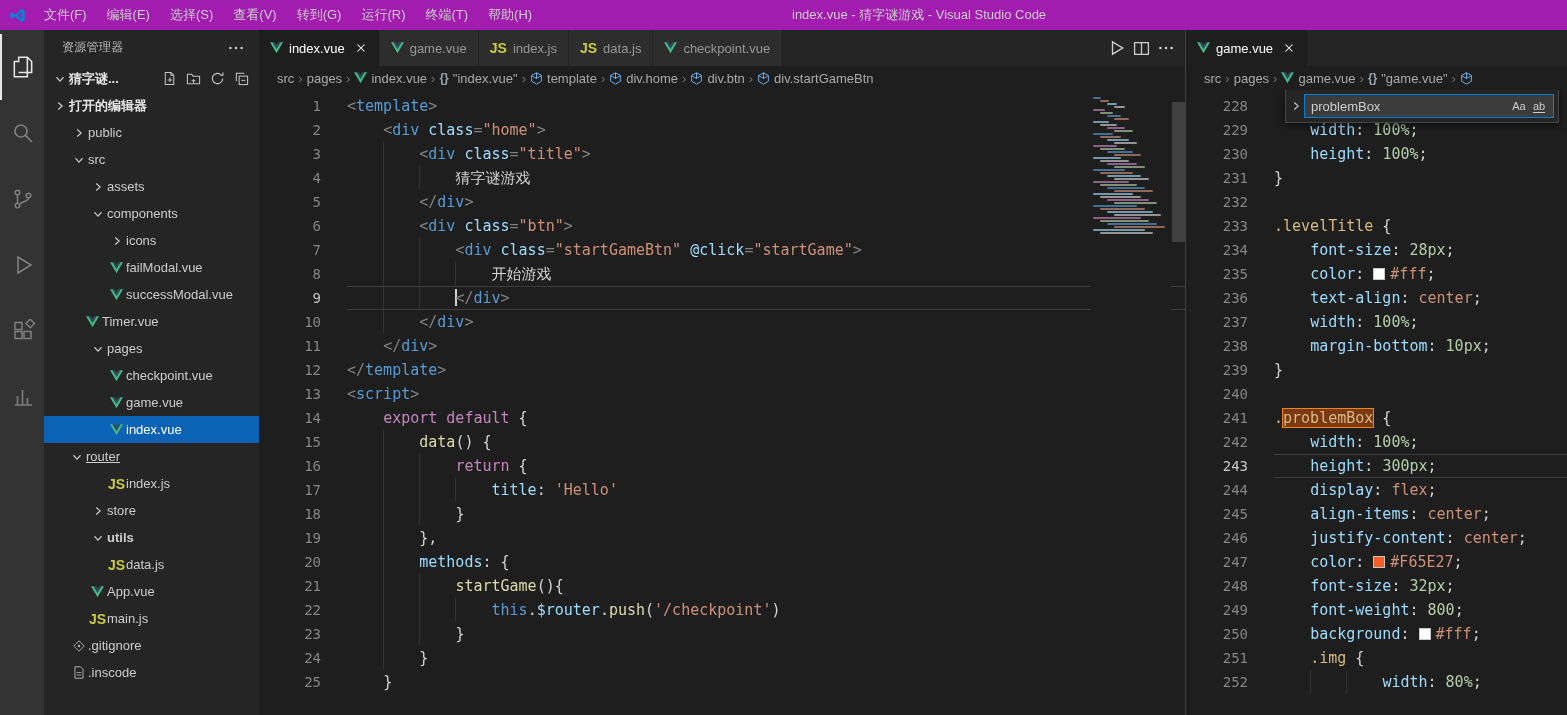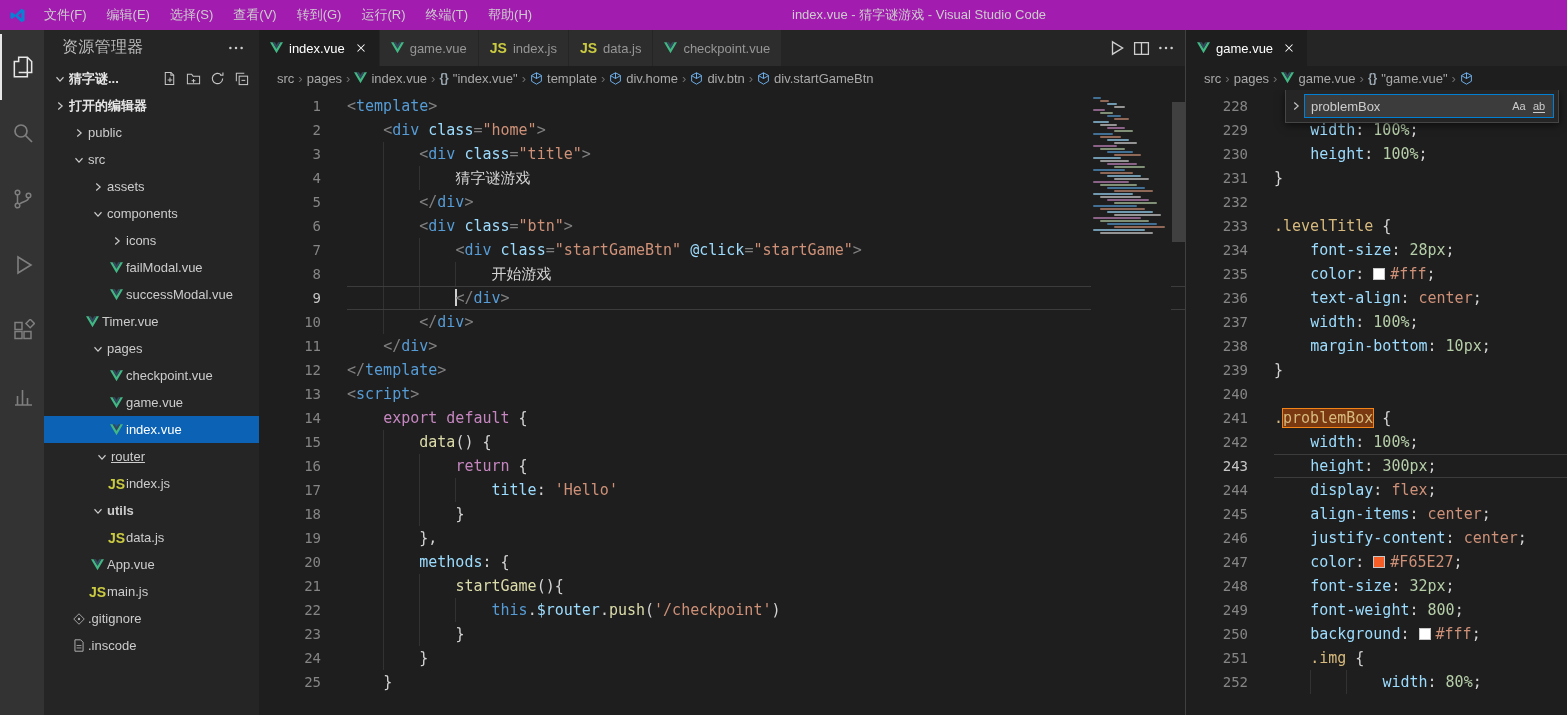--- a/index.html
+++ b/index.html
@@ -16,21 +16,21 @@
   .window-title{position:absolute;left:792px;top:0;height:30px;line-height:30px;white-space:nowrap;color:#cccccc}
 
   
   .main{flex:1;display:flex;min-height:0}
   .activitybar{width:44px;background:#333333;flex:none;display:flex;flex-direction:column;align-items:center;padding-top:4px}
   .ab-item{width:44px;height:66px;display:flex;align-items:center;justify-content:center;color:#7f7f7f;border-left:2px solid transparent;cursor:pointer}
   .ab-item.active{color:#e7e7e7;border-left-color:#e7e7e7}
 
   
   .sidebar{width:215px;background:#252526;flex:none;font-size:13px;overflow:hidden;display:flex;flex-direction:column}
-  .sb-header{height:35px;flex:none;display:flex;align-items:center;padding:0 14px 0 18px;font-size:16px;color:#bbbbbb;letter-spacing:.3px}
+  .sb-header{height:35px;flex:none;display:flex;align-items:center;padding:0 14px 0 18px;font-size:12px;color:#bbbbbb;letter-spacing:.3px}
   .sb-more{margin-left:auto;color:#cccccc;cursor:pointer;display:flex}
   .tree{flex:1;overflow:hidden}
   .tree-row{height:27px;display:flex;align-items:center;cursor:pointer;white-space:nowrap;color:#cccccc}
   .tree-row.bold .tree-label{font-weight:700;color:#e5e5e5}
   .tree-row.selected{background:var(--accent)}
   .tree-row.selected .tree-label{color:#ffffff}
   .tree-row .slot{width:19px;flex:none;display:flex;justify-content:center;align-items:center}
   .tree-label{overflow:hidden;text-overflow:ellipsis}
   .tree-actions{margin-left:auto;display:flex;gap:9px;padding-right:10px;color:#c5c5c5}
   .tree-act{display:flex;cursor:pointer}
@@ -344,37 +344,47 @@
             <span class="slot">
               <span class="icon ">
                 <svg width="13" height="12" viewBox="0 0 16 14">
                   <path d="M0 0h3.2L8 8l4.8-8H16L8 13.5z" fill="#41b883"></path>
                   <path d="M3.2 0h2.9L8 3.2 9.9 0h2.9L8 8z" fill="#34495e"></path>
                 </svg>
               </span>
             </span>
             <span class="tree-label">index.vue</span>
           </div>
-          <div class="tree-row" style="padding-left: 48px; text-decoration: underline;">
+          <div class="tree-row" style="padding-left: 23px; text-decoration: underline;">
             <span class="slot">
               <span class="icon ">
                 <svg width="14" height="14" viewBox="0 0 16 16">
                   <path d="M4 6l4 4.5L12 6" fill="none" stroke="currentColor" stroke-width="1.3"></path>
                 </svg>
               </span>
             </span>
             <span class="tree-label">router</span>
           </div>
           <div class="tree-row" style="padding-left: 63px;">
             <span class="slot">
               <span class="icon ">
                 <span class="jsb">JS</span>
               </span>
             </span>
             <span class="tree-label">index.js</span>
+          </div>
+          <div class="tree-row" style="padding-left: 44px;">
+            <span class="slot">
+              <span class="icon ">
+                <svg width="14" height="14" viewBox="0 0 16 16">
+                  <path d="M6 4l4.5 4L6 12" fill="none" stroke="currentColor" stroke-width="1.3"></path>
+                </svg>
+              </span>
+            </span>
+            <span class="tree-label">store</span>
           </div>
           <div class="tree-row" style="padding-left: 44px; font-weight: bold;">
             <span class="slot">
               <span class="icon ">
                 <svg width="14" height="14" viewBox="0 0 16 16">
                   <path d="M4 6l4 4.5L12 6" fill="none" stroke="currentColor" stroke-width="1.3"></path>
                 </svg>
               </span>
             </span>
             <span class="tree-label">utils</span>

